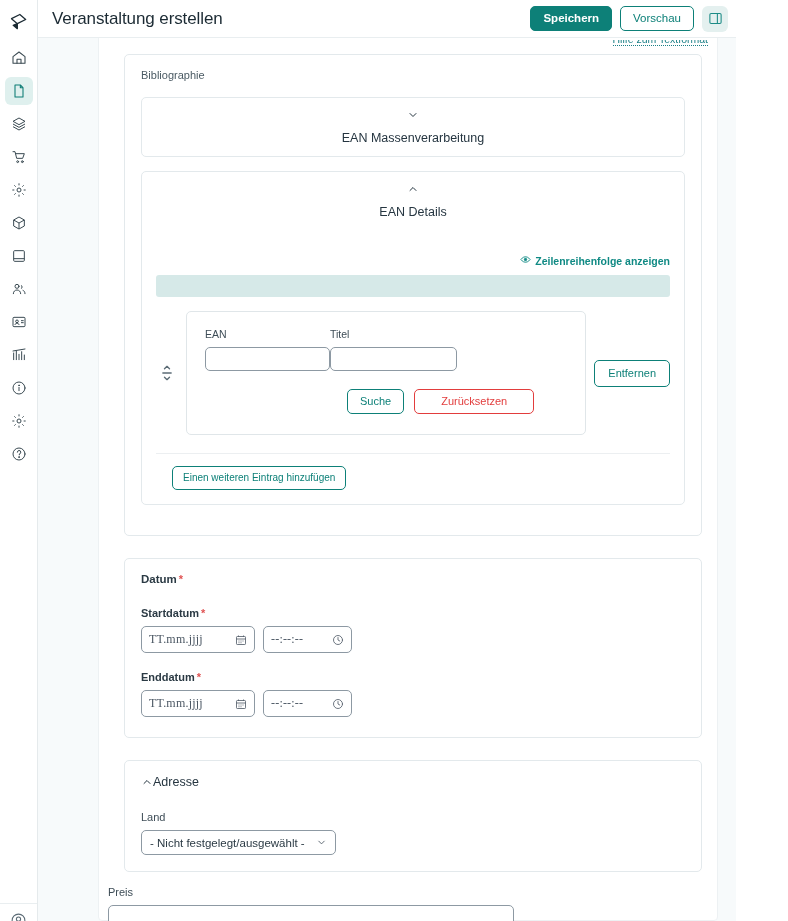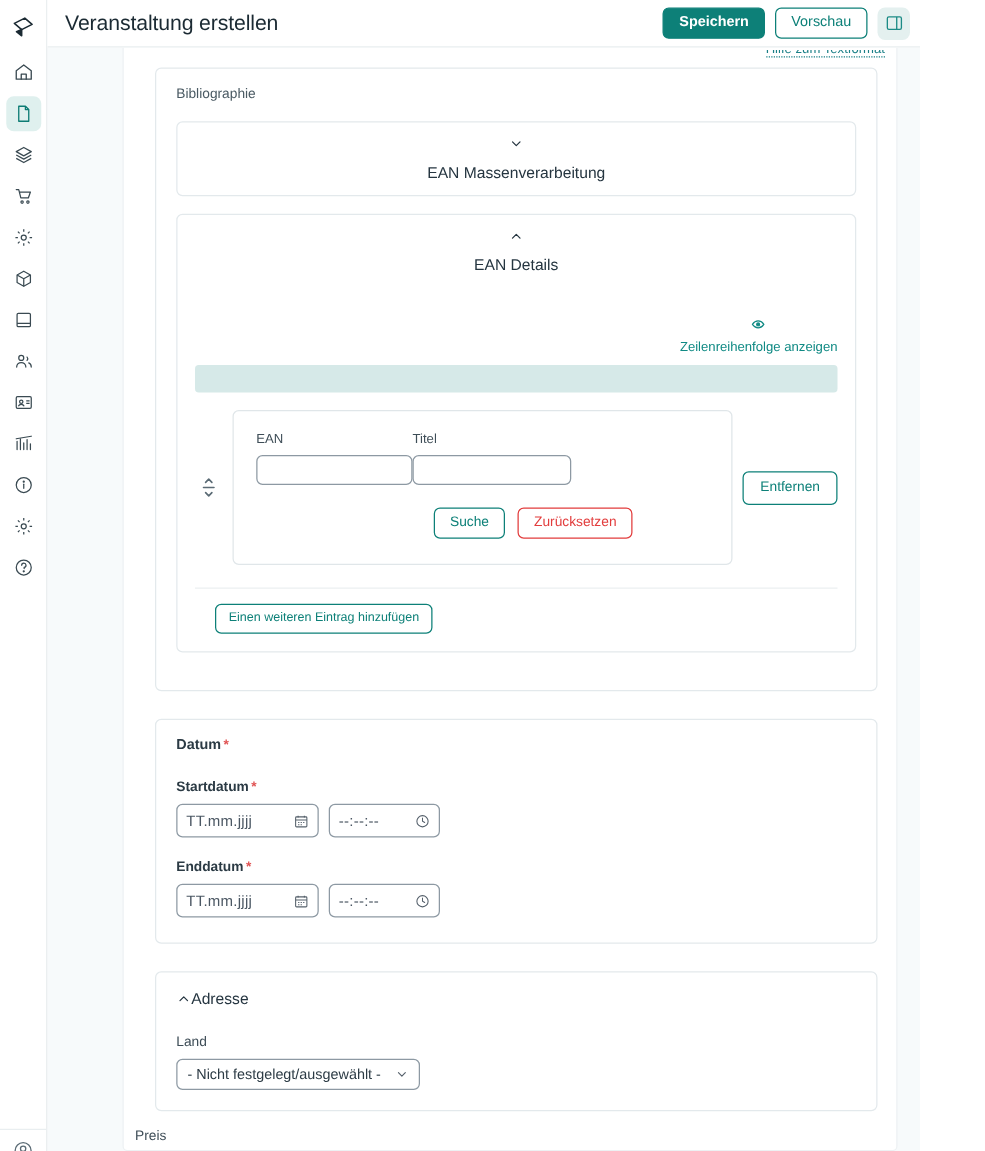--- a/index.html
+++ b/index.html
@@ -201,24 +201,23 @@
     display: flex;
     justify-content: flex-end;
     align-items: center;
     margin: 12px 0 8px 0;
   }
   .show-order-link {
     display: inline-flex;
     align-items: center;
     gap: 4px;
     font-size: 10.5px;
-    font-weight: normal;
+    font-weight: bold;
     color: #108a84;
     cursor: pointer;
-    flex-direction: column;
   }
 
   .table-head-bar {
     background: #d6e9e8;
     height: 22px;
     border-radius: 3px;
     margin-bottom: 14px;
   }
 
   .entry-row {
@@ -283,21 +282,21 @@
     line-height: 1;
     cursor: pointer;
     font-family: inherit;
   }
   .btn-outline-red {
     background: #ffffff;
     border: 1px solid #e23d3d;
     color: #e23d3d;
     border-radius: 5px;
     font-size: 11px;
-    padding: 6px 12px;
+    padding: 6px 26px;
     line-height: 1;
     cursor: pointer;
     font-family: inherit;
   }
   .btn-remove {
     background: #ffffff;
     border: 1px solid #0d8078;
     color: #0d8078;
     border-radius: 5px;
     font-size: 11px;
@@ -336,20 +335,21 @@
   .sub-label {
     font-size: 11px;
     font-weight: bold;
     color: #2b3a44;
     margin-bottom: 7px;
   }
   .date-line {
     display: flex;
     gap: 8px;
     margin-bottom: 18px;
+    font-family: Liberation Serif, serif;
   }
   .date-box, .time-box {
     border: 1px solid #8d99a3;
     border-radius: 5px;
     height: 27px;
     display: flex;
     align-items: center;
     justify-content: space-between;
     padding: 0 7px;
     background: #ffffff;

